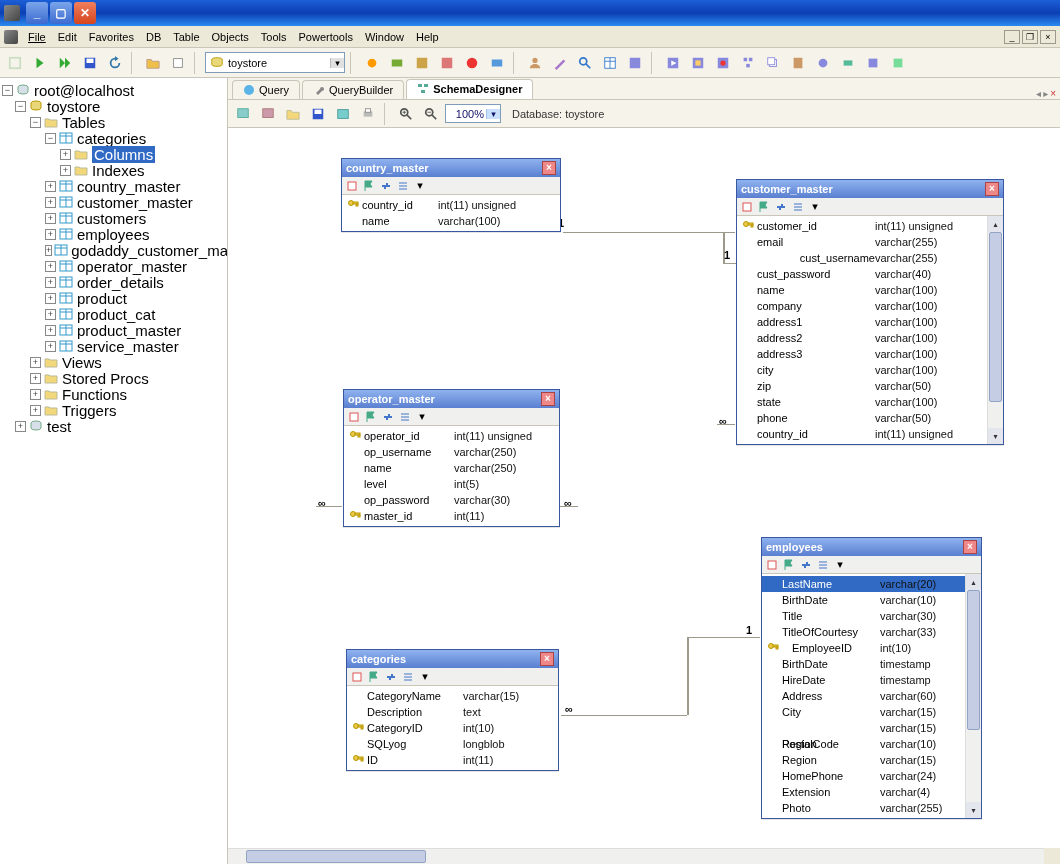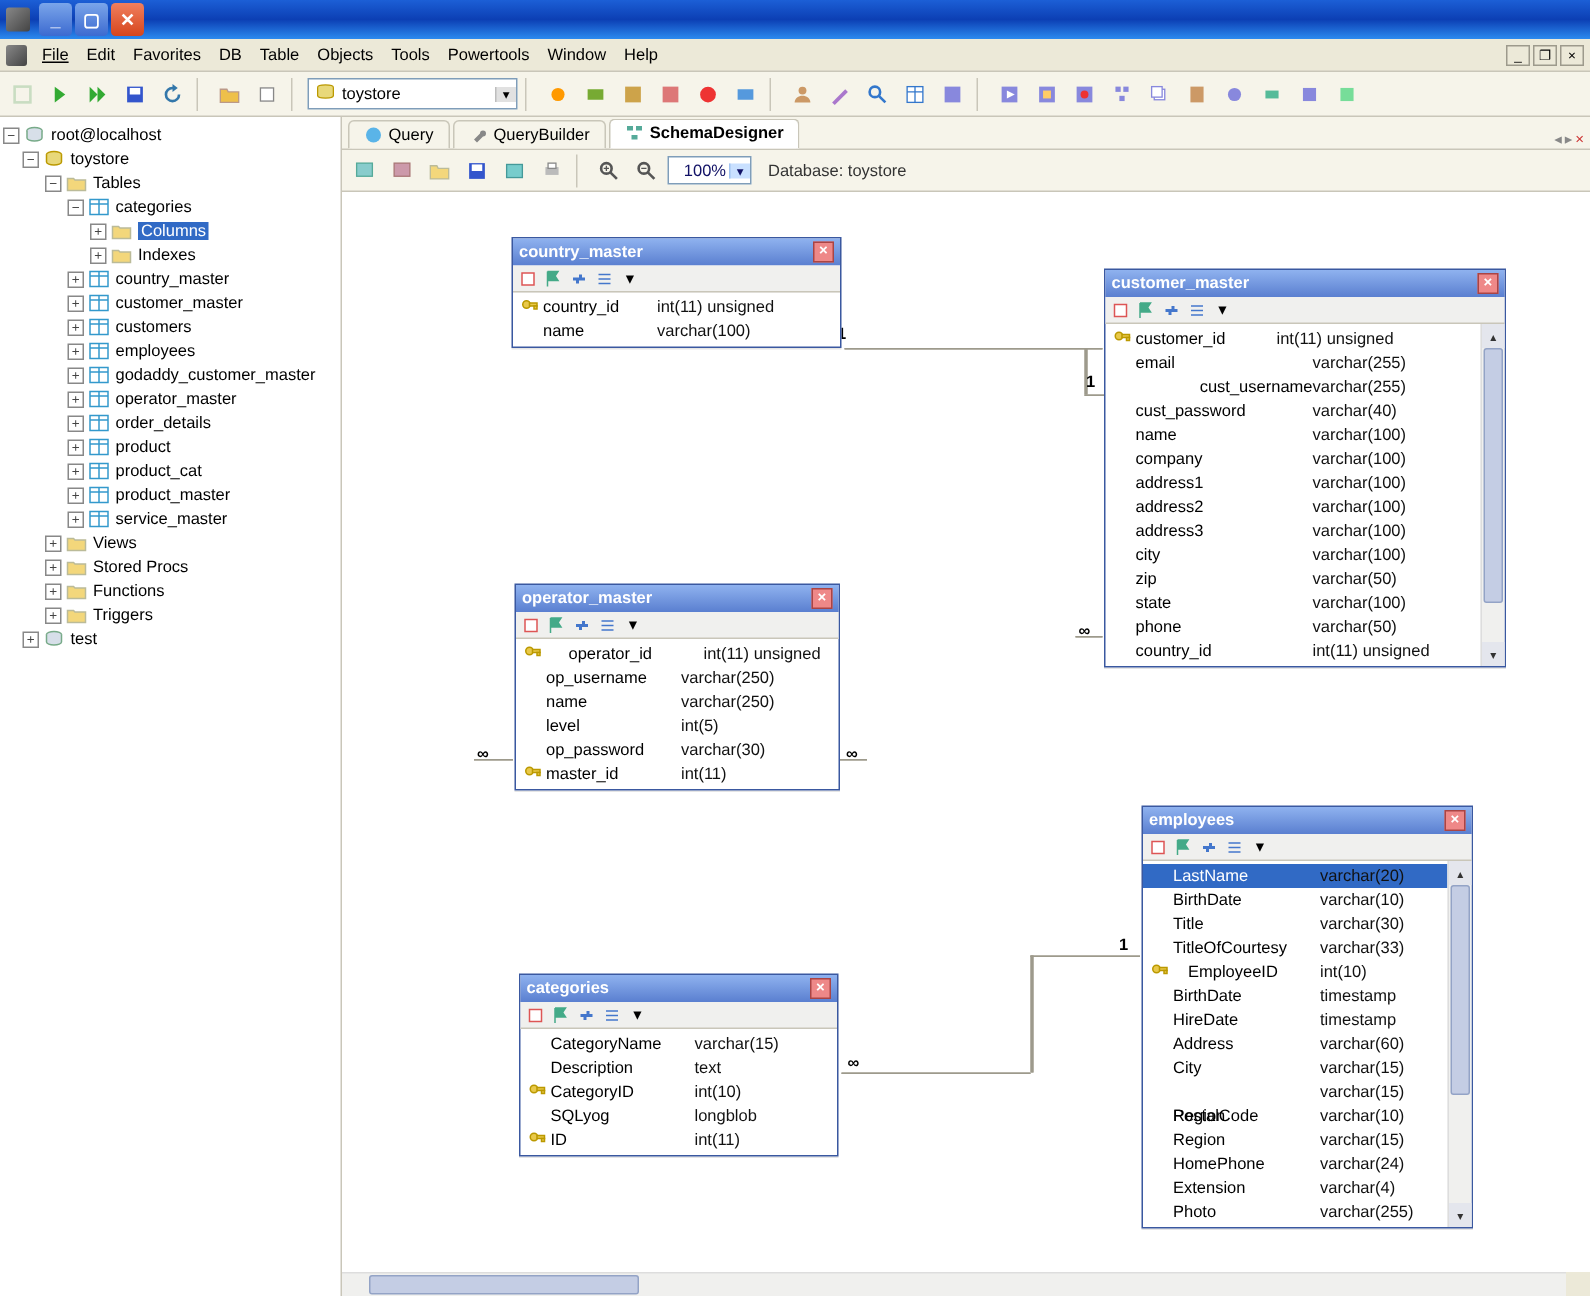--- a/index.html
+++ b/index.html
@@ -28,21 +28,21 @@
   .db-combo .dd { margin-left:auto; width:14px; text-align:center; background:#e1e1e1; border-left:1px solid #bdbdbd; font-size:9px; }
 
   .content { display:flex; height: calc(864px - 26px - 22px - 30px); }
 
   .tree-panel { width:228px; height:100%; background:#fff; border-right:1px solid #c9c6b9; overflow:auto; padding-top:4px; }
   .tree { list-style:none; }
   .tree li { white-space:nowrap; }
   .tree .node { display:flex; align-items:center; height:16px; padding-right:4px; cursor:default; }
   .tree .twist { width:11px; text-align:center; font-size:9px; color:#444; border:1px solid #888; line-height:9px; height:11px; margin-right:2px; background:#fff; }
   .tree .ic { width:16px; height:14px; margin-right:3px; display:inline-flex; align-items:center; justify-content:center; }
-  .tree .lbl { font-size:11px; }
+  .tree .lbl { font-size:15px; }
   .tree .sel { background:#316ac5; color:#fff; }
   .tree ul { list-style:none; padding-left:15px; }
 
   .main-panel { flex:1; height:100%; display:flex; flex-direction:column; background:#fff; }
 
   .subtabs { height:22px; background:#f6f4ea; border-bottom:1px solid #c9c6b9; display:flex; align-items:flex-end; padding-left:4px; }
   .stab { display:flex; align-items:center; gap:4px; padding:3px 10px; margin-right:2px; border:1px solid #c9c6b9; border-bottom:none; background:#f6f4ea; font-size:11px; border-top-left-radius:4px; border-top-right-radius:4px; cursor:default; }
   .stab.active { background:#fff; font-weight:bold; padding-bottom:4px; }
   .stab .ti { width:12px; height:12px; }
   .tabend { margin-left:auto; display:flex; gap:2px; padding-right:4px; align-items:center; font-size:10px; color:#888; }
@@ -759,21 +759,21 @@
         </div>
         <div class="tw-rows" id="tw-operator">
             <div class="tw-row">
               <span class="k icon-key">
                 <svg viewBox="0 0 12 12">
                   <circle cx="4" cy="4" r="2.5" fill="#e9c94a" stroke="#b90"></circle>
                   <rect x="6" y="3" width="5" height="2" fill="#e9c94a" stroke="#b90"></rect>
                   <rect x="9" y="5" width="2" height="2" fill="#e9c94a" stroke="#b90"></rect>
                 </svg>
               </span>
-              <span class="cn" style="width: 92px; margin-left: 15px;">operator_id</span>
+              <span class="cn" style="width: 92px;">operator_id</span>
               <span class="ct">int(11) unsigned</span>
             </div>
             <div class="tw-row">
               <span class="k icon-key"></span>
               <span class="cn" style="width: 92px;">op_username</span>
               <span class="ct">varchar(250)</span>
             </div>
             <div class="tw-row">
               <span class="k icon-key"></span>
               <span class="cn" style="width: 92px;">name</span>
@@ -836,21 +836,21 @@
         <div class="tw-body">
           <div class="tw-rows" id="tw-customer" style="padding-right:16px;">
               <div class="tw-row">
                 <span class="k icon-key">
                   <svg viewBox="0 0 12 12">
                     <circle cx="4" cy="4" r="2.5" fill="#e9c94a" stroke="#b90"></circle>
                     <rect x="6" y="3" width="5" height="2" fill="#e9c94a" stroke="#b90"></rect>
                     <rect x="9" y="5" width="2" height="2" fill="#e9c94a" stroke="#b90"></rect>
                   </svg>
                 </span>
-                <span class="cn" style="width: 96px;">customer_id</span>
+                <span class="cn" style="width: 120px;">customer_id</span>
                 <span class="ct">int(11) unsigned</span>
               </div>
               <div class="tw-row">
                 <span class="k icon-key"></span>
                 <span class="cn" style="width: 120px;">email</span>
                 <span class="ct">varchar(255)</span>
               </div>
               <div class="tw-row">
                 <span class="k icon-key"></span>
                 <span class="cn" style="width: 120px; text-align: right;">cust_username</span>

